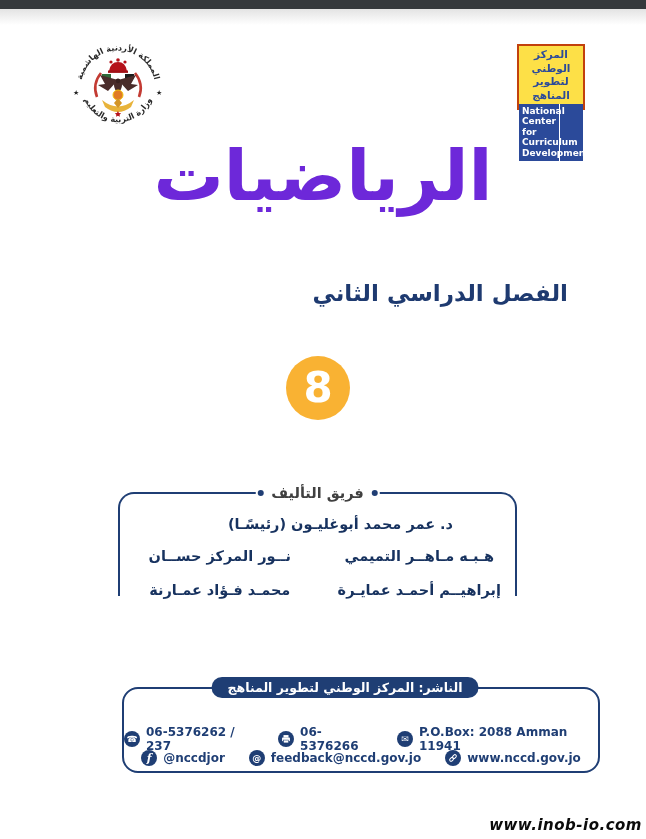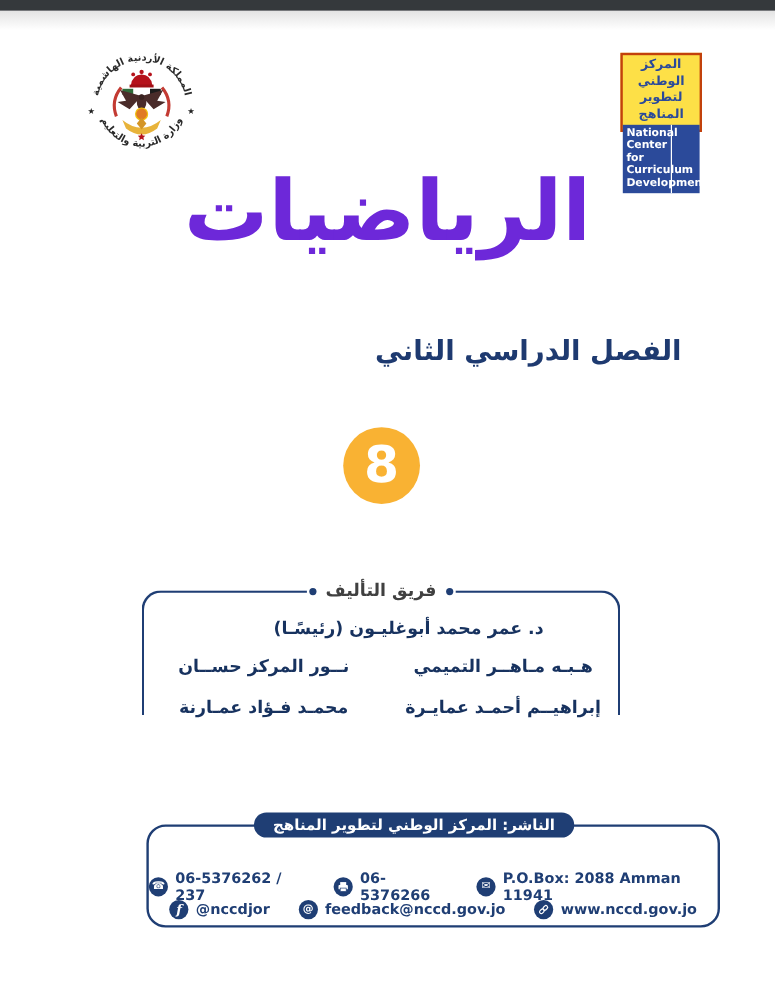--- a/index.html
+++ b/index.html
@@ -200,14 +200,15 @@
               <rect x="1.2" y="5" width="6" height="4" rx="2"></rect>
               <rect x="6.8" y="5" width="6" height="4" rx="2"></rect>
             </g>
           </svg>
         </span>
         <span>www.nccd.gov.jo</span>
       </div>
     </div>
   </div>
 
+  <div class="watermark">www.inob-io.com</div>
 
 </div>
 
 </body></html>

